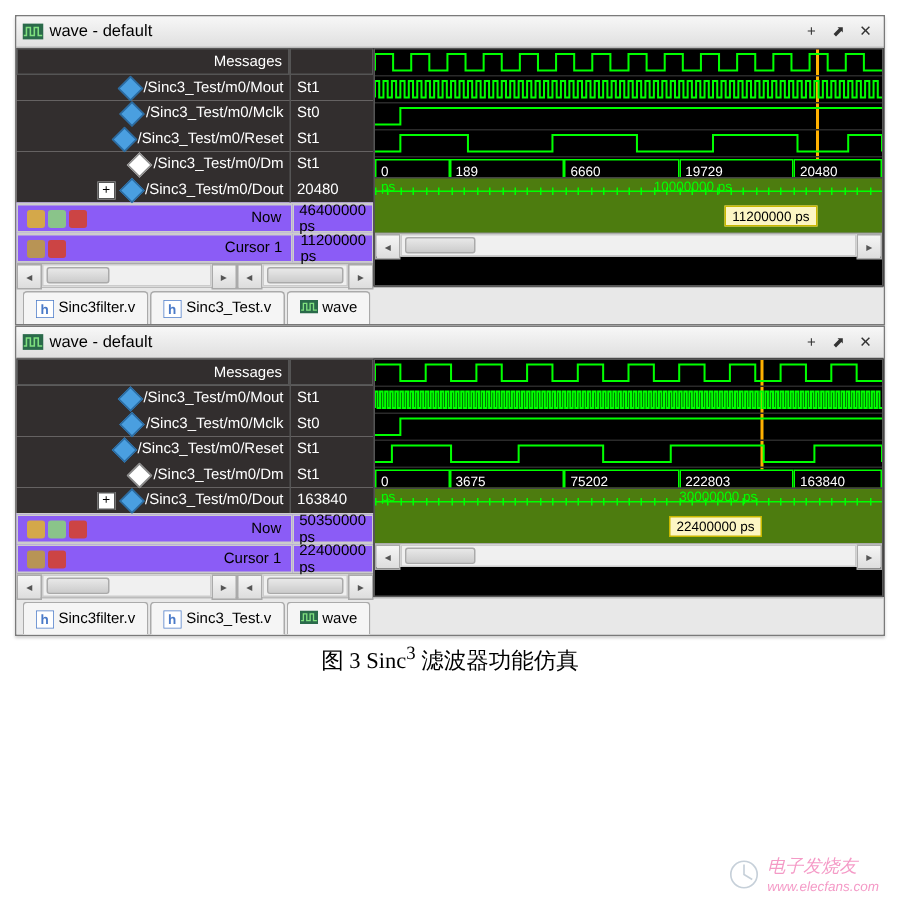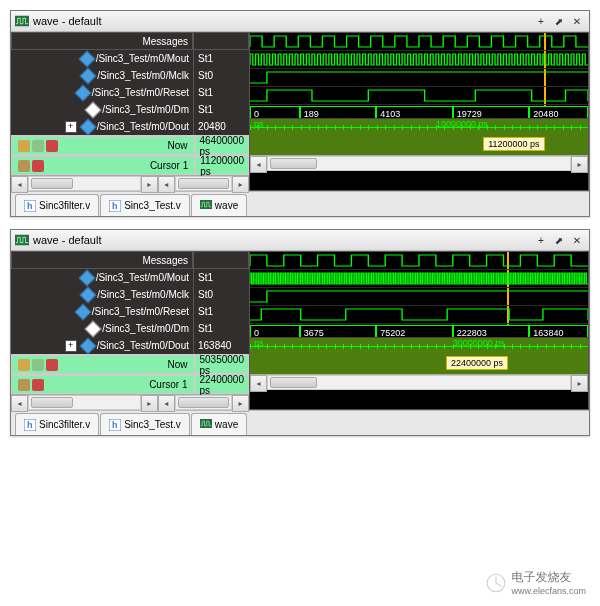--- a/index.html
+++ b/index.html
@@ -1,37 +1,37 @@
 <!DOCTYPE html>
 <html><head>
 <meta charset="utf-8">
 <style>
 body{margin:0;padding:10px;background:#fff;font-family:Tahoma,Arial,sans-serif;font-size:11px;color:#000}
 .figure{width:580px;margin:0 auto;background:#fff}
-.app-window{border:1px solid #7a7a7a;background:#e8e8e8;margin-bottom:12px;box-shadow:0 1px 2px rgba(0,0,0,0.2)}
+.app-window{border:1px solid #7a7a7a;background:#e8e8e8;margin-bottom:0;box-shadow:0 1px 2px rgba(0,0,0,0.2)}
 .titlebar{display:flex;align-items:center;height:20px;background:linear-gradient(#f7f7f7,#e0e0e0);border-bottom:1px solid #bbb;padding:0 4px}
 .title-icon{width:14px;height:12px;margin-right:4px}
 .title-icon svg{width:100%;height:100%}
 .title-text{flex:1;font-size:11px}
 .win-btns{display:flex;gap:2px}
 .win-btn{width:14px;height:14px;display:flex;align-items:center;justify-content:center;font-size:10px;color:#333;border:1px solid transparent;border-radius:2px}
 .content{display:flex;background:#322e2e}
 .left-panel{width:238px;background:#fff}
 .hdr-row{display:flex;height:18px}
 .hdr-cell{background:#322e2e;color:#fff;border:1px solid #555;display:flex;align-items:center;padding:0 4px;font-size:10px}
 .hdr-cell.msg{width:172px;justify-content:flex-end}
 .hdr-cell.val{flex:1}
 .signal-row{display:flex;height:17px;background:#322e2e}
 .sig-name{width:174px;display:flex;align-items:center;justify-content:flex-end;padding:0 4px;color:#fff;font-size:10px;gap:3px}
 .sig-val{flex:1;display:flex;align-items:center;padding:0 4px;color:#fff;font-size:10px;border-left:1px solid #555}
 .sig-icon{width:12px;height:12px;flex-shrink:0}
 .diamond{width:10px;height:10px;transform:rotate(45deg);background:#4a9fe0;border:1px solid #2a6aa0}
 .diamond.white{background:#fff;border-color:#888}
 .expand-box{width:10px;height:10px;background:#fff;border:1px solid #555;display:flex;align-items:center;justify-content:center;font-size:9px;line-height:1;color:#000;margin-right:2px}
-.info-row{display:flex;height:19px;background:#86efac;border-top:1px solid #ccc}
+.info-row{display:flex;height:19px;background:#8b5cf6;border-top:1px solid #ccc}
 .info-label{width:174px;display:flex;align-items:center;justify-content:flex-end;padding:0 6px;gap:4px;font-size:10px;border:1px solid #ccc}
 .info-val{flex:1;display:flex;align-items:center;justify-content:flex-end;padding:0 4px;font-size:10px;border:1px solid #ccc}
 .tool-icons{display:flex;gap:2px;margin-right:auto}
 .tool-ico{width:12px;height:12px;border-radius:2px}
 .wave-panel{flex:1;background:#000;display:flex;flex-direction:column;border:1px solid #555}
 .wave-tracks{height:85px;position:relative}
 .track{height:17px;position:relative;border-bottom:1px solid #2a2a2a}
 .clock-wave{position:absolute;top:2px;left:0;right:0;height:13px}
 .clock-wave svg{width:100%;height:100%}
 .bus-wave{position:absolute;top:1px;left:0;right:0;height:15px;display:flex}
@@ -46,21 +46,21 @@
 .scrollbar-h{height:15px;background:#e8e8e8;display:flex;border-top:1px solid #aaa}
 .sb-btn{width:15px;height:15px;background:linear-gradient(#f5f5f5,#ddd);border:1px solid #aaa;display:flex;align-items:center;justify-content:center;font-size:8px;color:#555}
 .sb-track{flex:1;background:#f0f0f0;border:1px solid #ccc;position:relative}
 .sb-thumb{position:absolute;top:1px;bottom:1px;background:linear-gradient(#e8e8e8,#ccc);border:1px solid #aaa;border-radius:2px}
 .tabs{display:flex;height:22px;background:#e8e8e8;padding:2px 4px 0;gap:1px;border-top:1px solid #bbb}
 .tab{display:flex;align-items:center;padding:0 8px;background:#f5f5f5;border:1px solid #aaa;border-bottom:none;border-radius:3px 3px 0 0;font-size:10px;gap:3px}
 .tab-icon{width:12px;height:12px}
 .subcaption{text-align:center;font-size:13px;margin:4px 0 10px;font-family:SimSun,serif}
 .caption{text-align:center;font-size:15px;font-family:SimSun,serif;margin-top:4px}
 .logo-area{position:absolute;right:14px;bottom:10px;display:flex;align-items:center;gap:4px;opacity:.55}
-.logo-text{font-size:12px;color:#000000;}
+.logo-text{font-size:12px;color:#ec4899;font-style:italic}
 </style>
 </head>
 <body>
 
 <div class="figure" id="fig">
 <div class="app-window">
   <div class="titlebar">
     <span class="title-icon"><svg viewBox="0 0 16 12">
             <rect x="0" y="0" width="16" height="12" fill="#2a6a4a"></rect>
             <path d="M1 9 L3 9 L3 3 L6 3 L6 9 L9 9 L9 3 L12 3 L12 9 L15 9" stroke="#7fe07f" stroke-width="1.2" fill="none"></path>
@@ -178,21 +178,21 @@
             </div>
         <div class="track">
               <div class="clock-wave"><svg viewBox="0 0 300 13" preserveAspectRatio="none">
                   <path d="M0 12 L15 12 L15 1 L55 1 L55 12 L105 12 L105 1 L155 1 L155 12 L200 12 L200 1 L250 1 L250 12 L280 12 L280 1 L300 1 L300 12 L300 12" stroke="#0f0" stroke-width="1.2" fill="none"></path>
                 </svg></div>
             </div>
         <div class="track">
               <div class="bus-wave">
                 <div class="bus-seg" style="width:14%">0</div>
                 <div class="bus-seg" style="width:23%">189</div>
-                <div class="bus-seg" style="width:23%">4103</div>
+                <div class="bus-seg" style="width:23%">6660</div>
                 <div class="bus-seg" style="width:23%">19729</div>
                 <div class="bus-seg" style="width:17%">20480</div>
               </div>
             </div>
       </div>
       <div class="ruler-area">
         <div class="ruler-label" style="top:0;left:4px">ps</div>
         <div class="ruler-line"></div>
         <div class="ruler-ticks">
               <div class="tick" style="left:0%"></div>
@@ -478,20 +478,21 @@
         </div>
         <div class="tab">
           <span class="tab-icon"><svg viewBox="0 0 16 12">
               <rect x="0" y="0" width="16" height="12" fill="#2a6a4a"></rect>
               <path d="M1 9 L3 9 L3 3 L6 3 L6 9 L9 9 L9 3 L12 3 L12 9 L15 9" stroke="#7fe07f" stroke-width="1.2" fill="none"></path>
             </svg></span>
           <span>wave</span>
         </div>
       </div>
 </div>
+    <div class="caption">图 3 Sinc<sup>3</sup> 滤波器功能仿真</div>
   </div>
 
 <div class="logo-area">
   <svg width="22" height="22" viewBox="0 0 40 40">
       <circle cx="20" cy="20" r="16" fill="none" stroke="#9ab" stroke-width="2"></circle>
       <path d="M20 8 L20 20 L30 26" stroke="#9ab" stroke-width="2" fill="none"></path>
     </svg>
   <div>
     <div class="logo-text">电子发烧友</div>
     <div class="logo-text" style="font-size:9px">www.elecfans.com</div>

